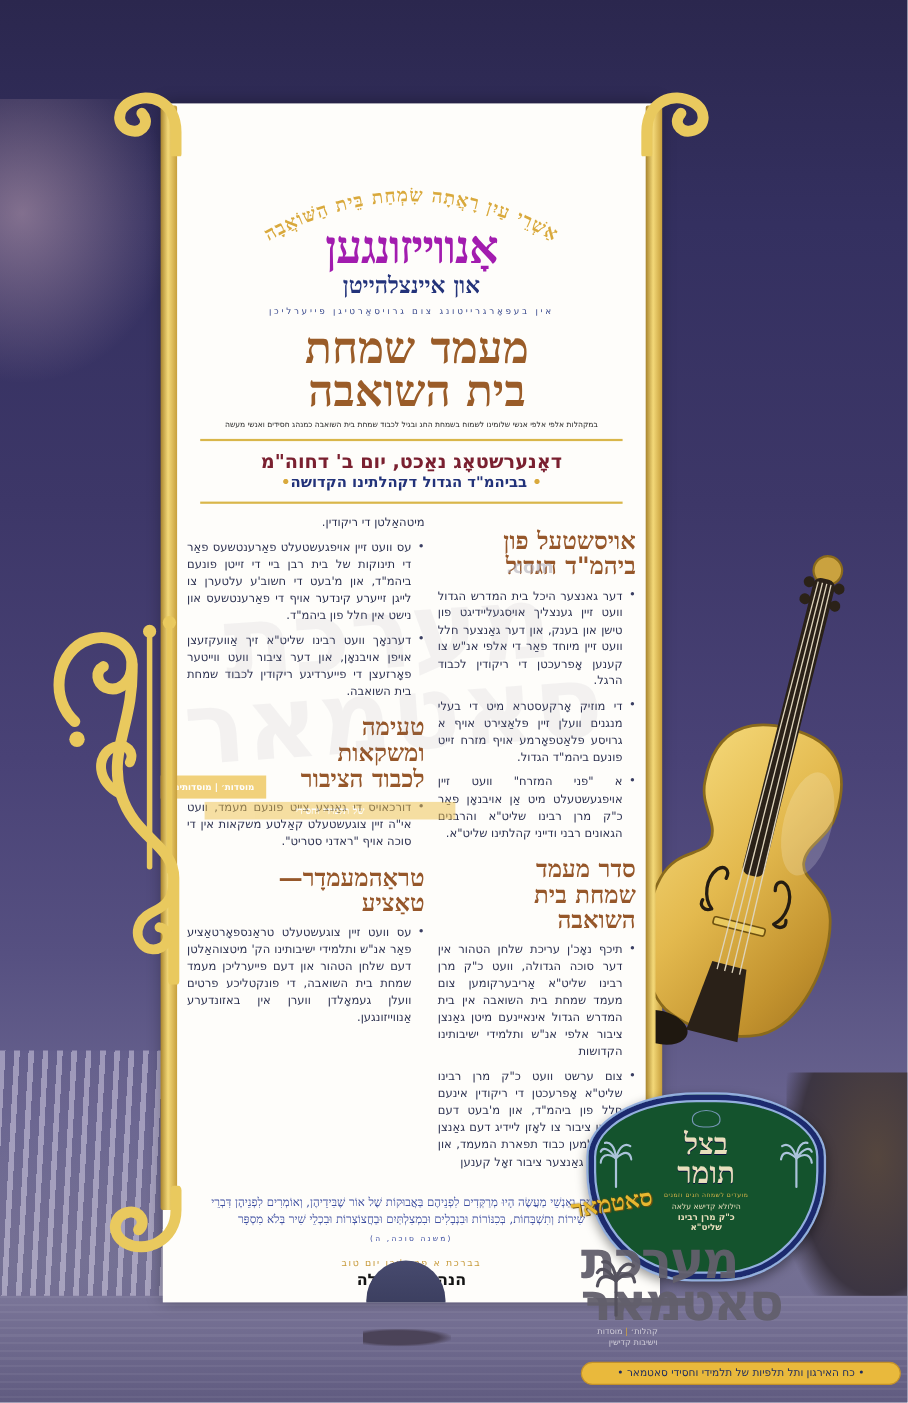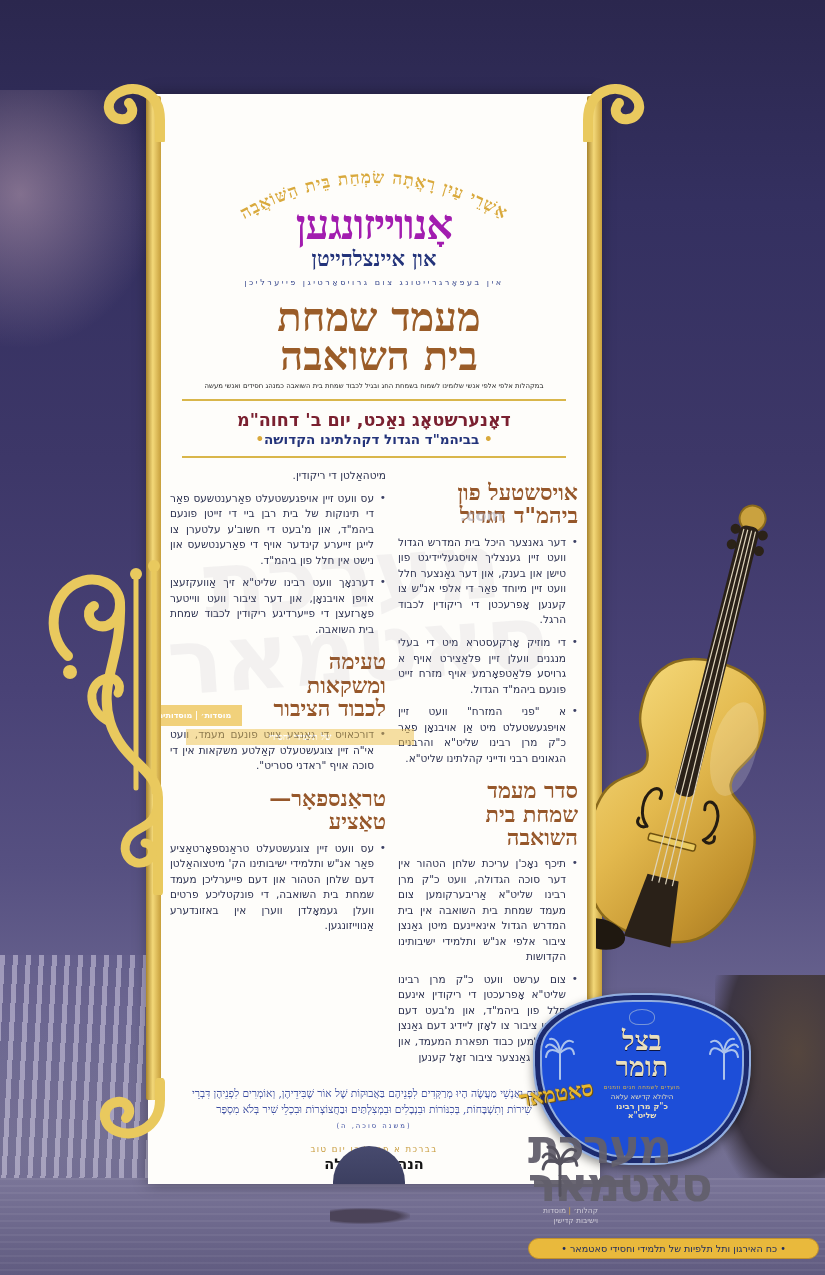--- a/index.html
+++ b/index.html
@@ -63,21 +63,21 @@
   .b::before{content:"•";position:absolute;right:0;top:-1px;color:#3b3f63;}
   .cont{text-align:right;margin:0 0 2px;}
   
   .panel-footer{direction:rtl;text-align:center;margin-top:14px;padding:0 34px;}
   .quote{font-family:"DejaVu Serif",serif;font-size:10.6px;line-height:1.5;color:#3c4da0;}
   .quote-src{font-size:6.8px;color:#3c4da0;margin-top:4px;letter-spacing:2px;}
   .blessing{font-size:8.5px;color:#c79a3a;letter-spacing:1.5px;margin-top:14px;}
   .signature{font-weight:800;font-size:14.5px;color:#141414;margin-top:2px;}
   
   .emblem{position:absolute;left:533px;top:993px;width:218px;height:172px;z-index:6;
-    background:#1d4ed8;border:2px solid #93aede;
+    background:#14532d;border:2px solid #93aede;
     border-radius:46% 46% 44% 44% / 34% 34% 58% 58%;
     box-shadow:inset 0 0 0 5px #1c2a6e,inset 0 0 0 7px #93aede,0 4px 10px rgba(0,0,0,.4);
     color:#e9dfbd;text-align:center;direction:rtl;padding-top:14px;}
   .emblem-crest{width:26px;height:16px;margin:0 auto;border:1px solid #8fa8d8;border-radius:50% 50% 40% 40%;opacity:.8;}
   .emblem-title{font-family:"DejaVu Serif",serif;font-weight:900;font-size:27px;line-height:.95;white-space:pre-line;margin-top:3px;
     text-shadow:0 1px 0 #0c1440;}
   .emblem-tag{font-size:5.5px;color:#d9b64a;margin-top:5px;letter-spacing:.5px;}
   .emblem-l1{font-size:7px;margin-top:3px;}
   .emblem-l2{font-size:8px;font-weight:700;margin-top:1px;}
   .emblem-l3{font-size:8px;font-weight:700;}
@@ -156,21 +156,21 @@
     </div>
 
     <div class="col" data-name="column-left">
       <p class="cont" data-name="continuation-line">מיטהאַלטן די ריקודין.</p>
       <p class="b" data-name="bullet-item">עס וועט זיין אויפגעשטעלט פאַרענטשעס פאַר די תינוקות של בית רבן ביי די זייטן פונעם ביהמ"ד, און מ'בעט די חשוב'ע עלטערן צו לייגן זייערע קינדער אויף די פאַרענטשעס און נישט אין חלל פון ביהמ"ד.</p>
       <p class="b" data-name="bullet-item">דערנאָך וועט רבינו שליט"א זיך אַוועקזעצן אויפן אויבנאָן, און דער ציבור וועט ווייטער פאָרזעצן די פייערדיגע ריקודין לכבוד שמחת בית השואבה.</p>
       <div class="sec-head" data-name="heading-refreshments">טעימה
 ומשקאות
 לכבוד הציבור</div>
       <p class="b" data-name="bullet-item">דורכאויס די גאַנצע צייט פונעם מעמד, וועט אי"ה זיין צוגעשטעלט קאַלטע משקאות אין די סוכה אויף "ראדני סטריט".</p>
-      <div class="sec-head" data-name="heading-transportation">טראַנספאָר—
+      <div class="sec-head" data-name="heading-transportation">טראַהמעמדָר—
 טאַציע</div>
       <p class="b" data-name="bullet-item">עס וועט זיין צוגעשטעלט טראַנספאָרטאַציע פאַר אנ"ש ותלמידי ישיבותינו הק' מיטצוהאַלטן דעם שלחן הטהור און דעם פייערליכן מעמד שמחת בית השואבה, די פונקטליכע פרטים וועלן געמאָלדן ווערן אין באזונדערע אַנווייזונגען.</p>
     </div>
   </div>
 
   <div class="panel-footer" data-name="panel-footer">
     <div class="quote" data-name="mishnah-quote">חֲסִידִים וְאַנְשֵׁי מַעֲשֶׂה הָיוּ מְרַקְּדִים לִפְנֵיהֶם בַּאֲבוּקוֹת שֶׁל אוֹר שֶׁבִּידֵיהֶן, וְאוֹמְרִים לִפְנֵיהֶן דִּבְרֵי שִׁירוֹת וְתִשְׁבָּחוֹת, בְּכִנּוֹרוֹת וּבִנְבָלִים וּבִמְצִלְתַּיִם וּבַחֲצוֹצְרוֹת וּבִכְלֵי שִׁיר בְּלֹא מִסְפָּר</div>
     <div class="quote-src" data-name="quote-source">(משנה סוכה, ה)</div>
     <div class="blessing" data-name="blessing-line">בברכת א פרייליכן יום טוב</div>
     <div class="signature" data-name="signature">הנהלת הקהלה</div>

